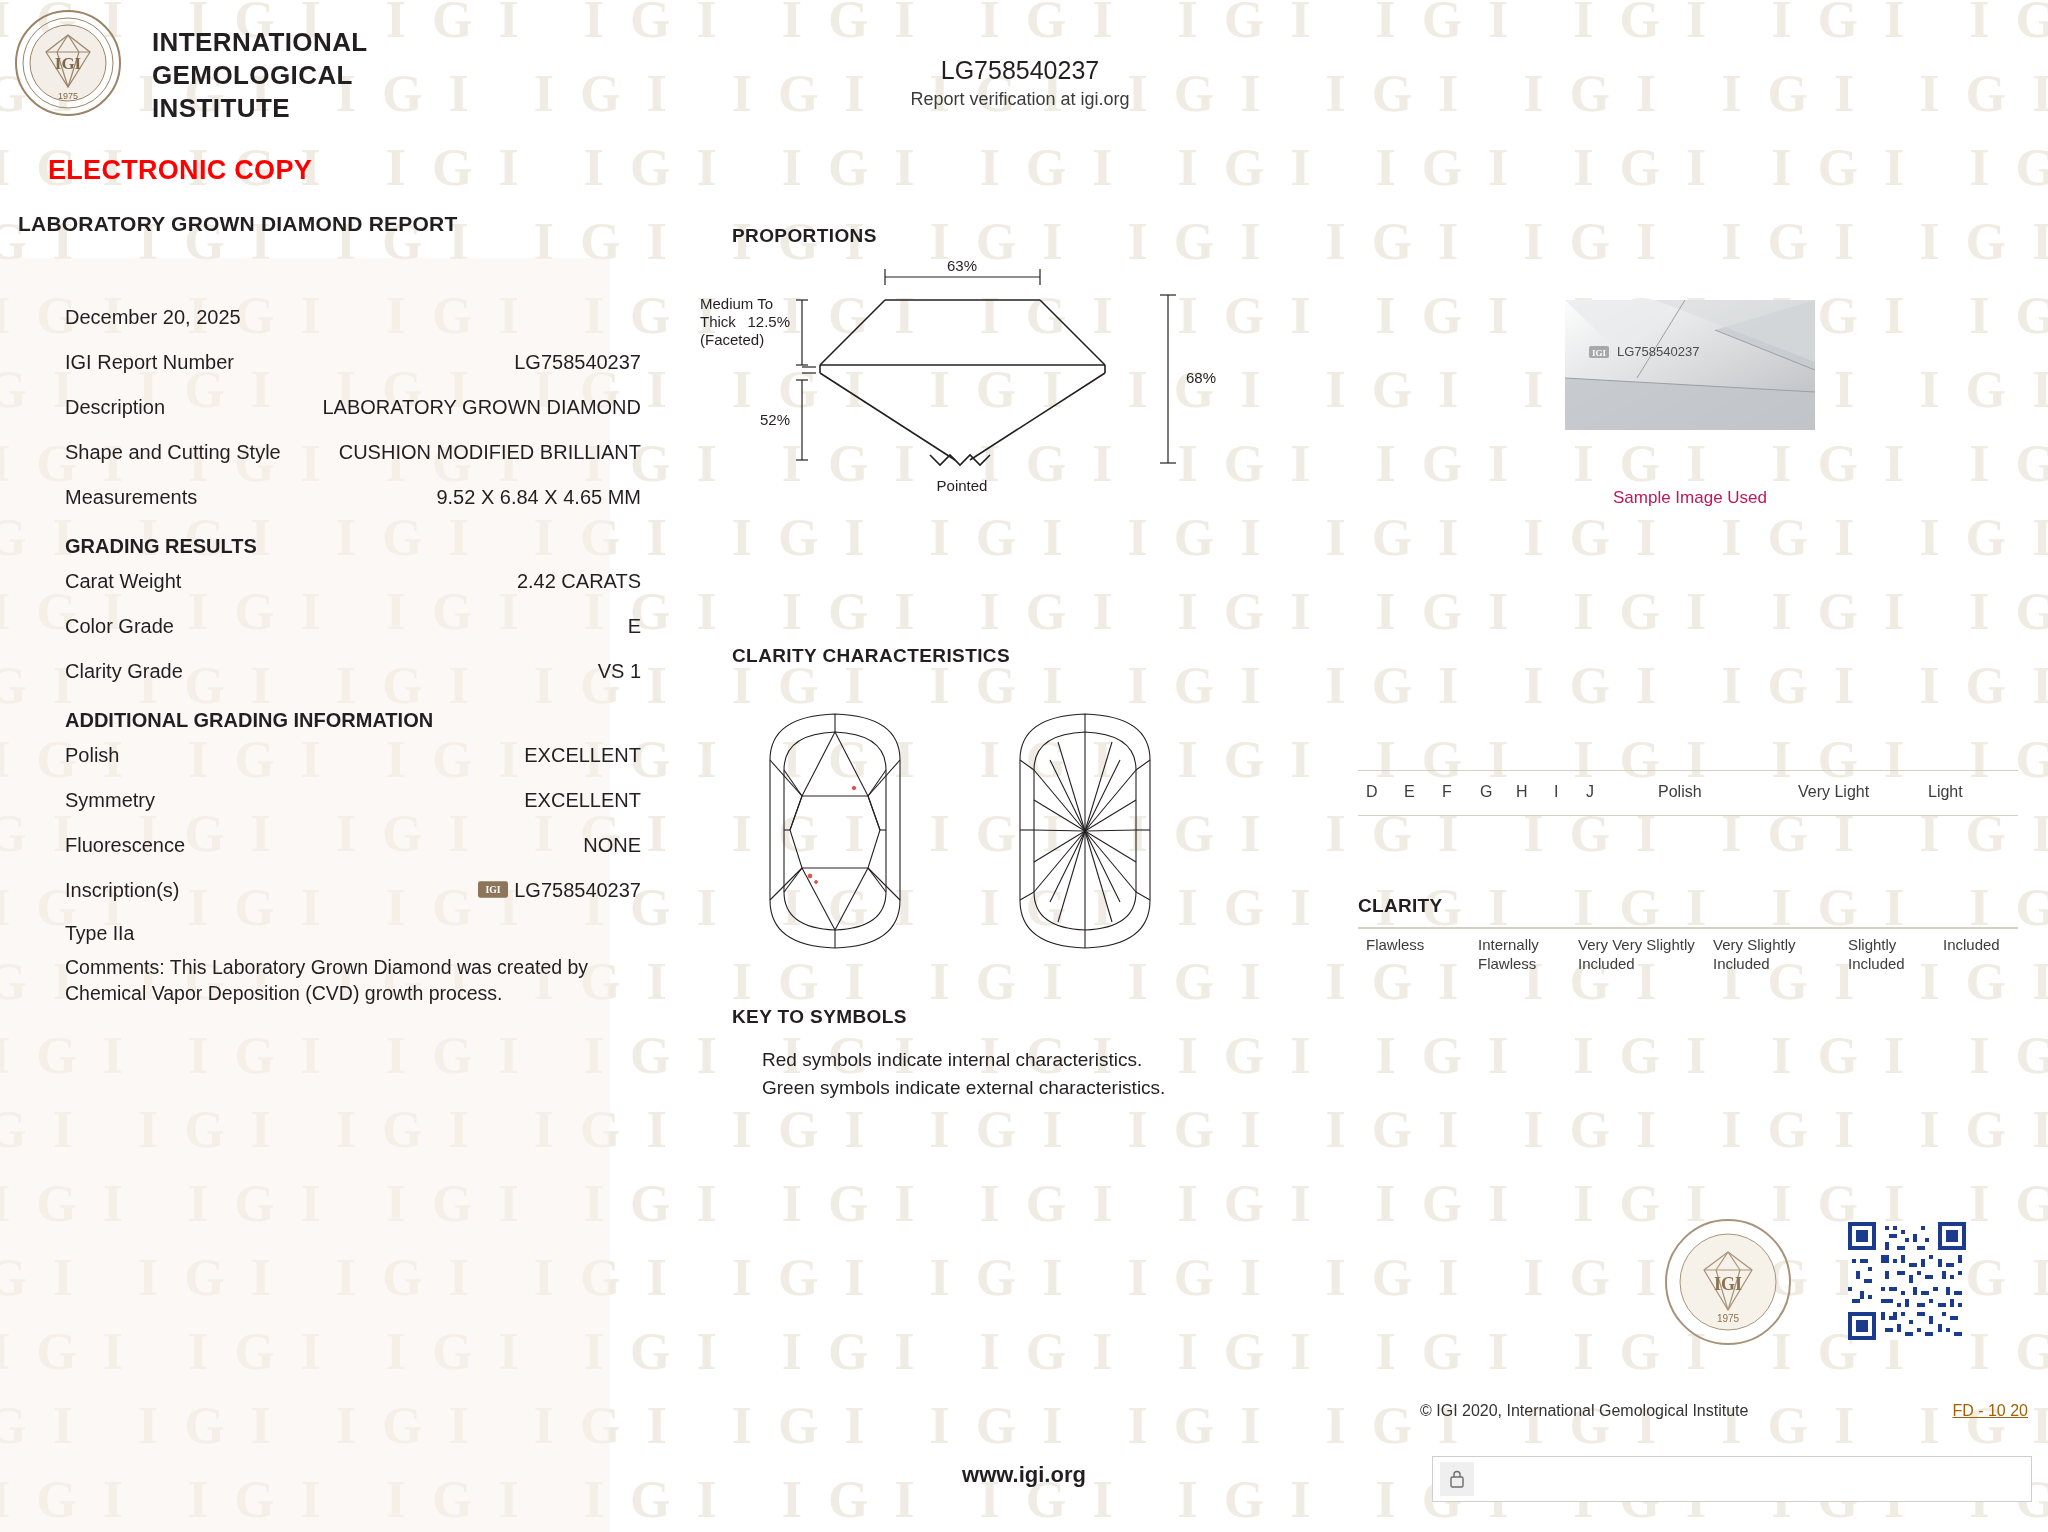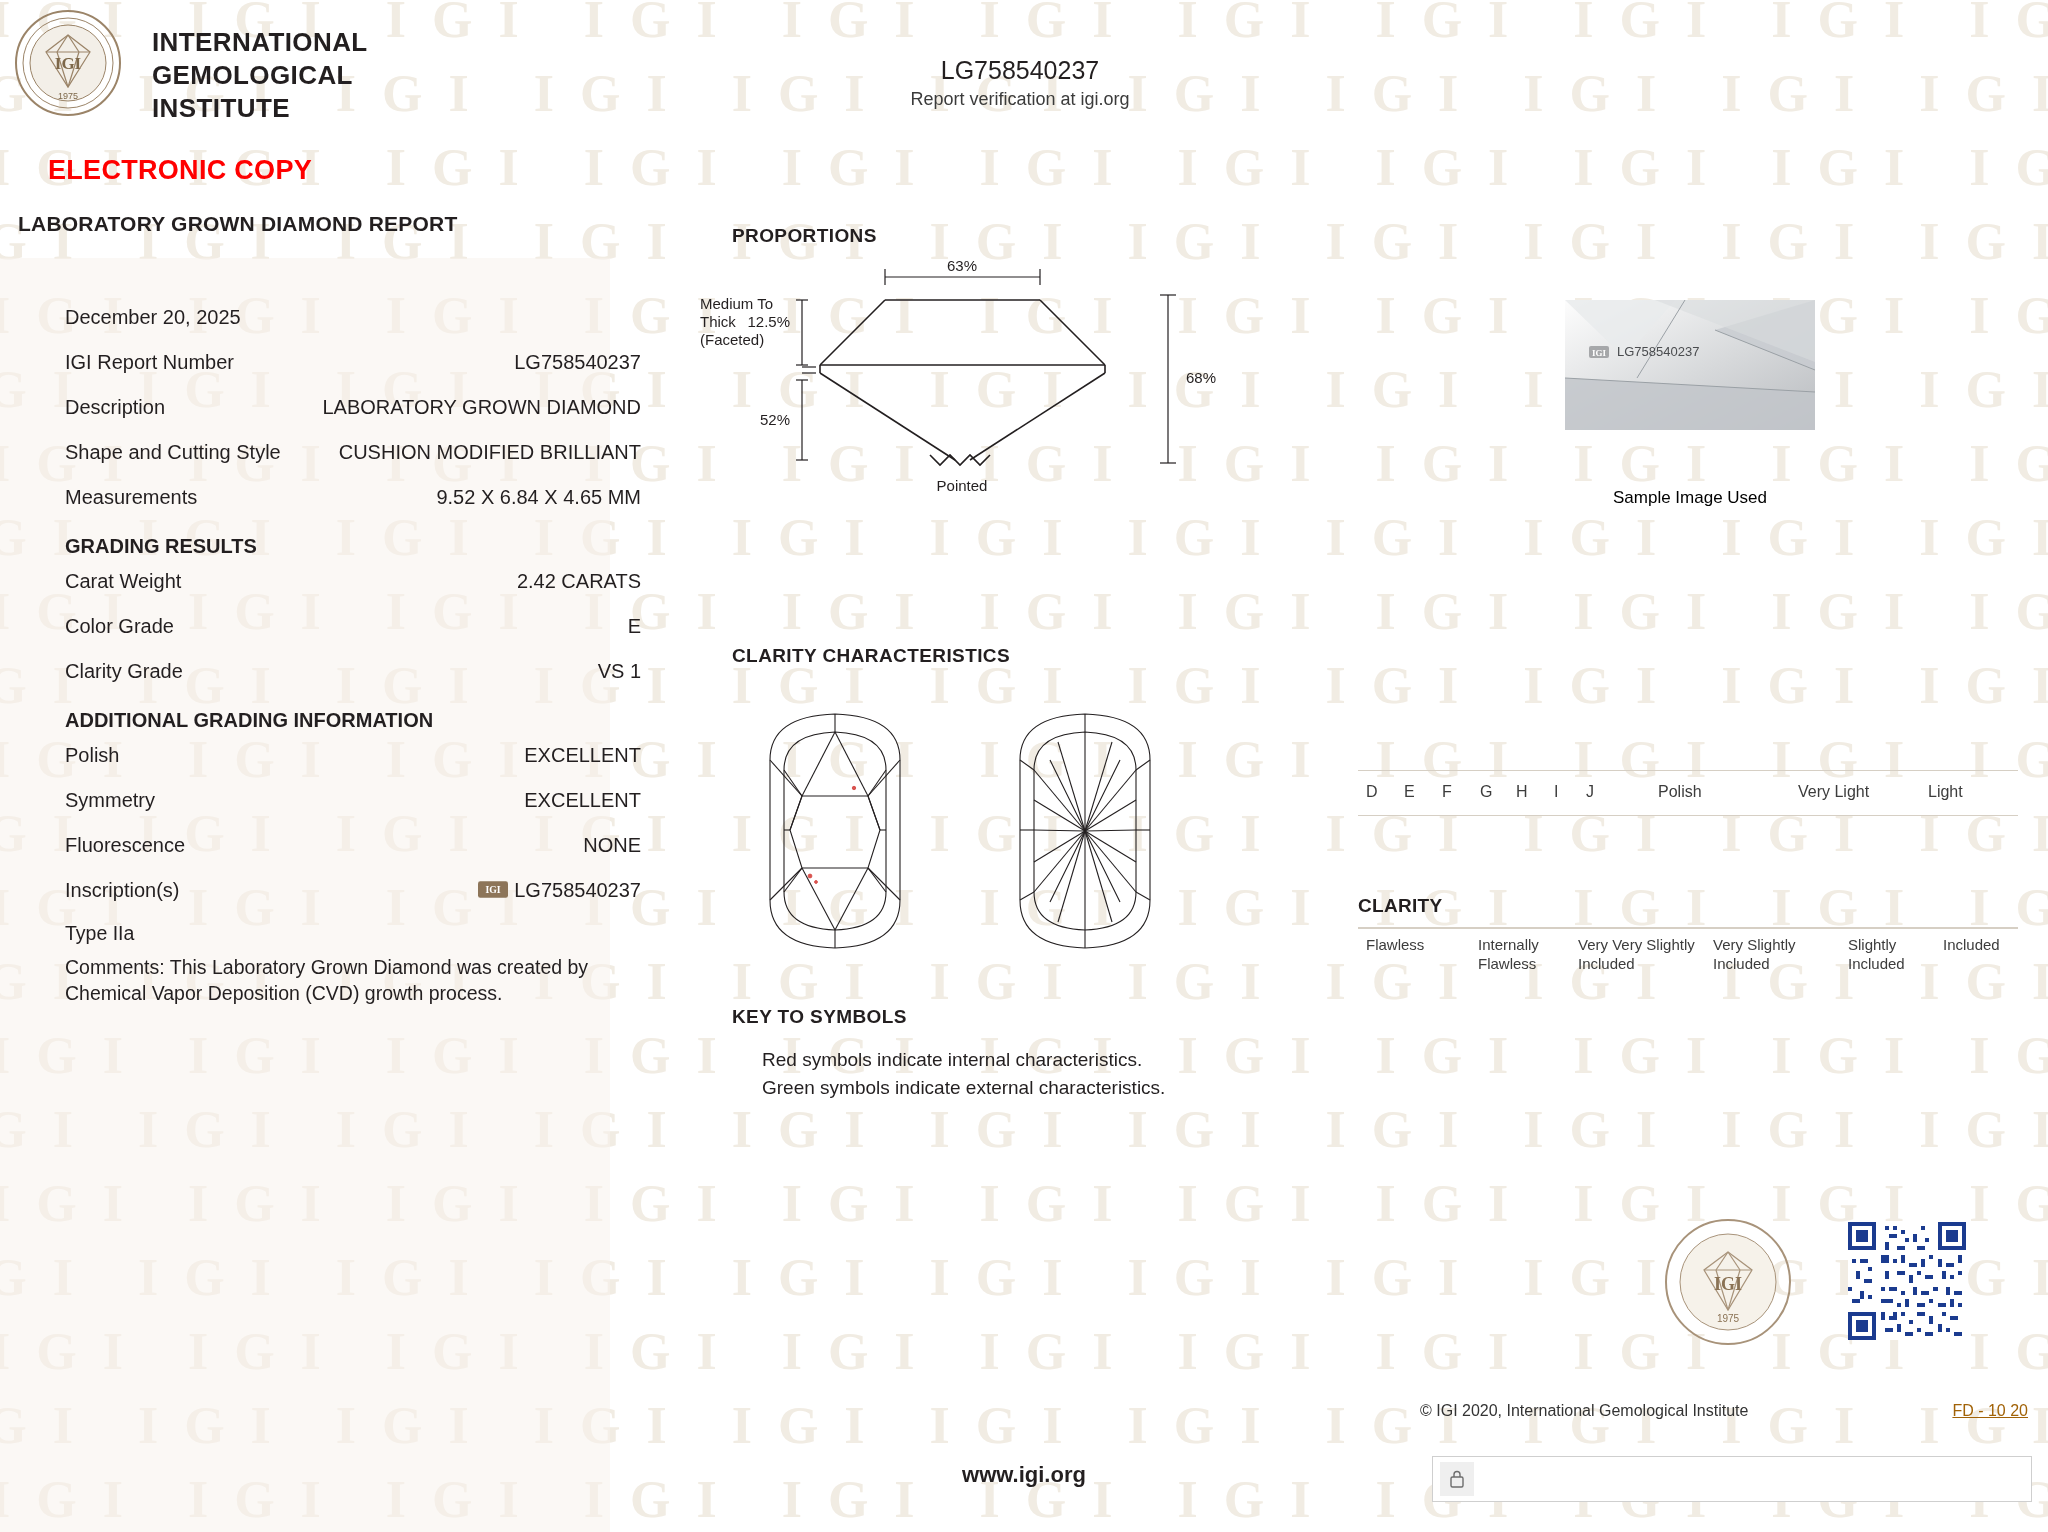--- a/index.html
+++ b/index.html
@@ -50,21 +50,21 @@
   #clar-head { left:732px; top:645px; }
   #key-head  { left:732px; top:1006px; }
 
   .prop-svg { position:absolute; left:690px; top:255px; }
   .clarity-svg { position:absolute; left:740px; top:700px; }
 
   .key-text { position:absolute; left:762px; top:1046px; font-size:19px; line-height:28px; }
 
   
   .sample-box { position:absolute; left:1565px; top:300px; width:250px; height:130px; background:#e8e9ea; overflow:hidden; }
-  .sample-caption { position:absolute; left:1565px; top:488px; width:250px; text-align:center; font-size:17px; color:#000000; }
+  .sample-caption { position:absolute; left:1565px; top:488px; width:250px; text-align:center; font-size:17px; color:#be185d; }
 
   
   .scale { position:absolute; left:1358px; width:660px; }
   .scale-title { font-weight:bold; font-size:19px; letter-spacing:.3px; margin-bottom:10px; }
   .scale-line { border-top:1px solid #d6cfc4; }
   .scale-row { position:relative; height:44px; }
   .scale-cell { position:absolute; top:12px; font-size:16px; color:#3c3c3c; }
   .scale-sub { position:absolute; top:6px; font-size:15px; color:#3c3c3c; line-height:19px; }
   .sup { font-size:11px; vertical-align:super; }
 

